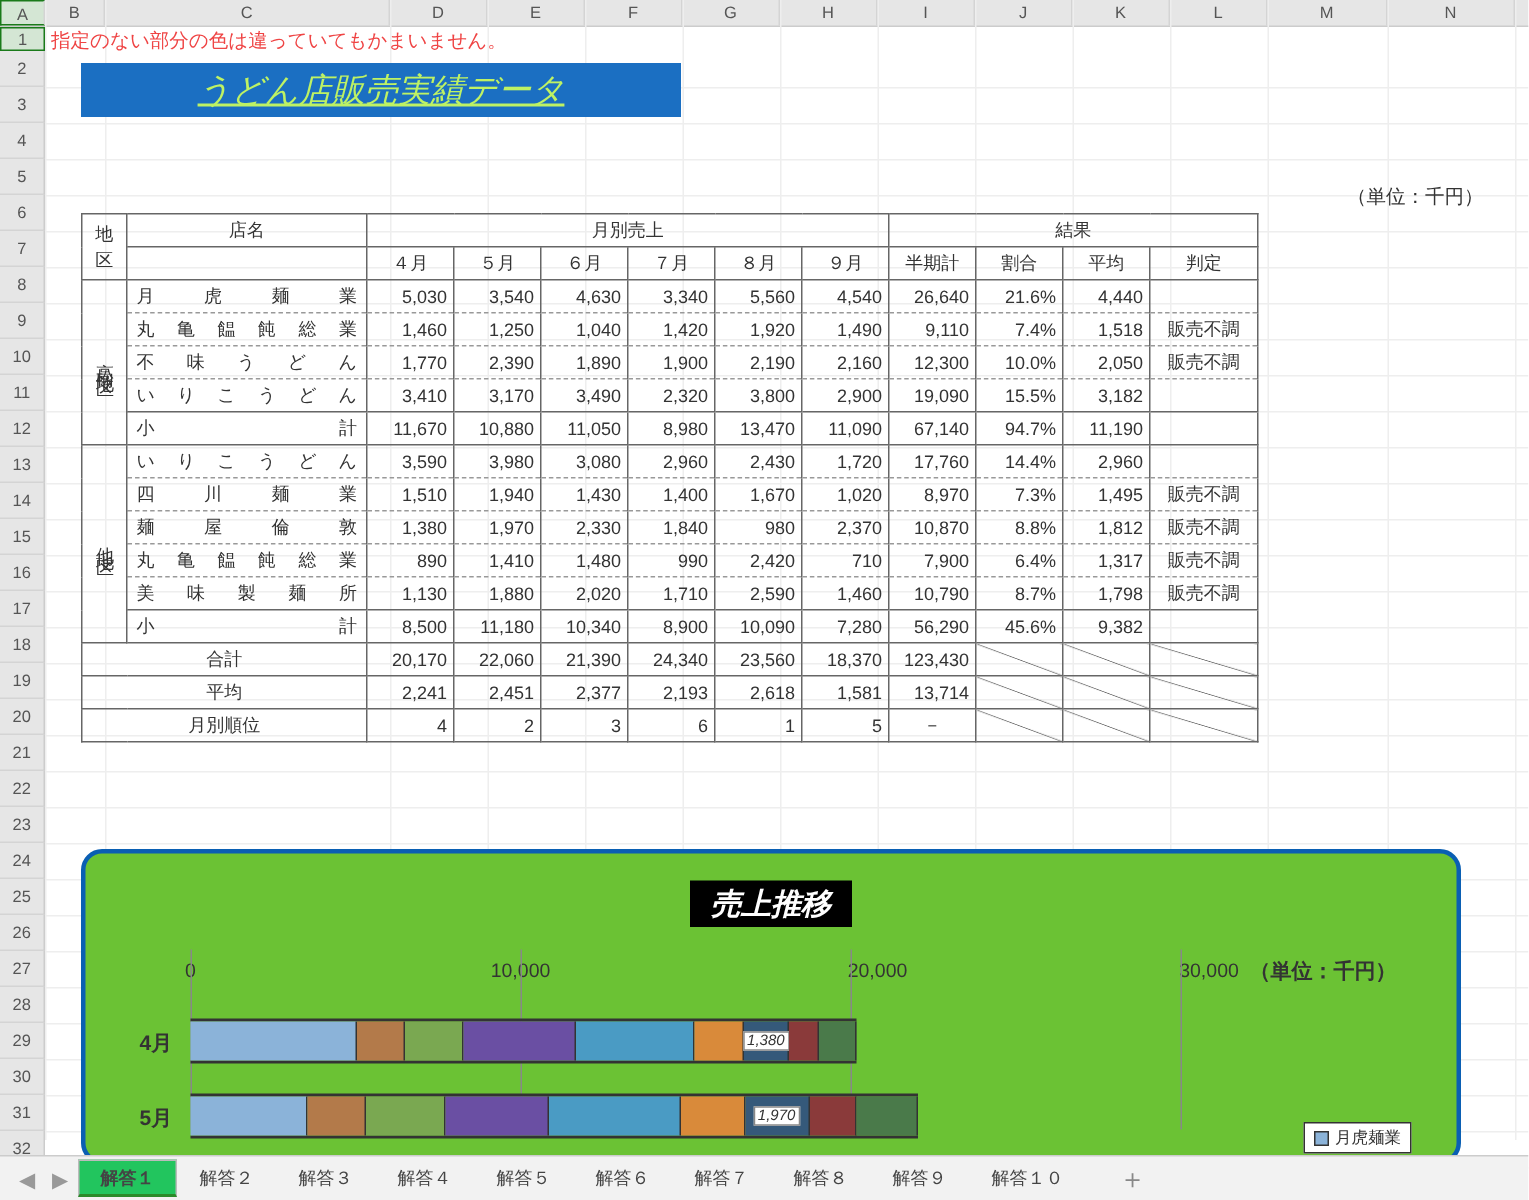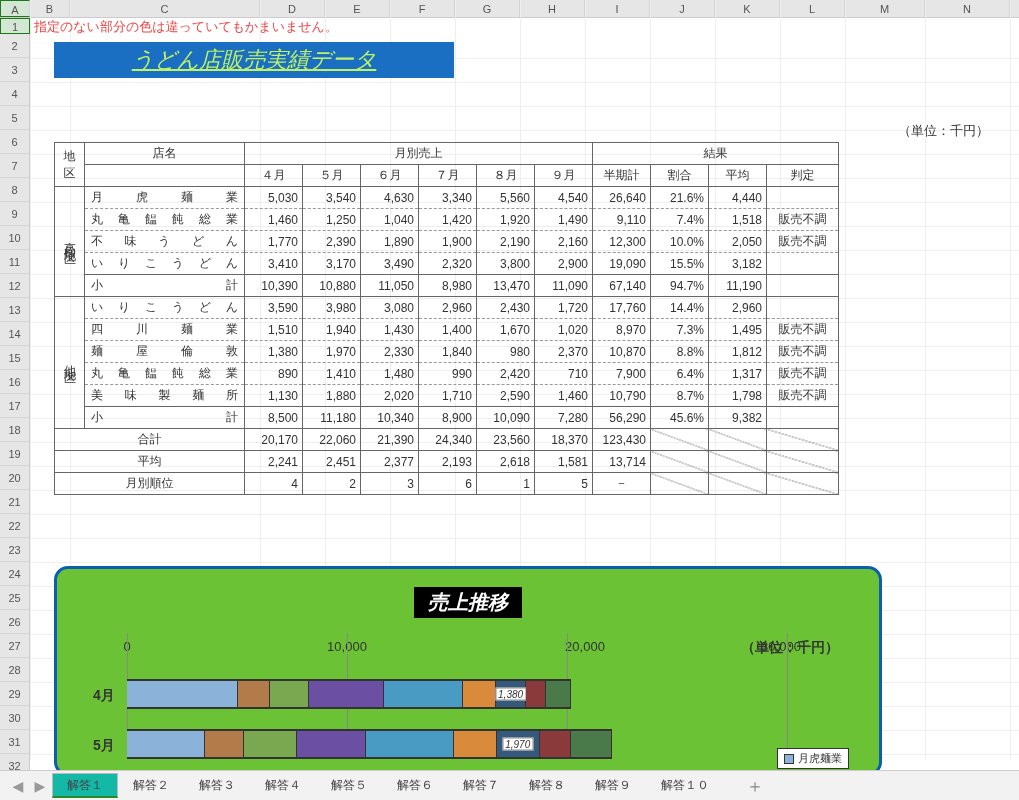--- a/index.html
+++ b/index.html
@@ -19,36 +19,36 @@
   table.data { position:absolute; left:24px; top:124px; border-collapse:collapse; }
   table.data th, table.data td { border:1px solid #666; padding:2px 4px; font-weight:normal; height:22px; min-height:22px;}
   table.data .num { text-align:right; font-family:"Arial",sans-serif;}
   table.data .ctr { text-align:center;}
   table.data .jsp { text-align:justify; text-align-last:justify; letter-spacing:0; padding:2px 6px;}
   .dashed td { border-top:1px dashed #999 !important; border-bottom:1px dashed #999 !important;}
   .dashed td:first-child{border-left:1px solid #666 !important;}
   .vtxt { writing-mode:vertical-rl; text-orientation:upright; letter-spacing:4px;}
   .diag { position:relative; background:linear-gradient(to top right, transparent calc(50% - .5px), #666, transparent calc(50% + .5px));}
   
-  .chartbox { position:absolute; left:24px; top:548px; width:828px; height:210px; background:#6bc234; border:3px solid #0a5fb3; border-radius:14px; overflow:hidden;}
+  .chartbox { position:absolute; left:24px; top:548px; width:920px; height:210px; background:#6bc234; border:3px solid #0a5fb3; border-radius:14px; overflow:hidden;}
   .charttitle { position:absolute; left:50%; transform:translateX(-50%); top:18px; background:#000; color:#fff; font-size:20px; font-weight:bold; font-style:italic; padding:2px 14px;}
   .tick { position:absolute; top:64px; width:1px; height:120px; background:#888;}
   .ticklbl { position:absolute; top:70px; font-size:13px; transform:translateX(-50%);}
   .chartunit { position:absolute; top:70px; right:40px; font-size:14px; font-weight:bold;}
   .barrow { position:absolute; left:70px; height:30px; display:flex; align-items:stretch; border-top:2px solid #333; border-bottom:2px solid #333;}
   .barseg { border-right:1px solid #333; position:relative;}
   .barlab { position:absolute; left:36px; font-size:14px; font-weight:bold;}
   .seglabel{position:absolute;left:50%;top:50%;transform:translate(-50%,-50%);font-size:10px;font-style:italic;background:#fff;padding:0 2px;border:1px solid #888;}
   .legend { position:absolute; right:30px; bottom:4px; background:#fff; border:1px solid #333; padding:2px 6px; font-size:11px; display:flex; align-items:center; gap:4px;}
   .legend .sw{width:10px;height:10px;background:#8bb3d9;border:1px solid #333;}
   
   .tabbar { position:absolute; left:0; right:0; bottom:0; height:30px; background:#f2f2f2; border-top:1px solid #ccc; display:flex; align-items:center; padding:0 8px; gap:2px;}
   .tabbar .nav{width:20px;text-align:center;color:#999;font-size:14px;cursor:default;}
   .tab { padding:4px 14px; font-size:12px; border:1px solid transparent; border-bottom:none; background:transparent; color:#444;}
-  .tab.active { background:#14b8a6; border-color:#bbb; border-bottom:2px solid #2a8a2a; font-weight:normal;}
+  .tab.active { background:#22c55e; border-color:#bbb; border-bottom:2px solid #2a8a2a; font-weight:bold;}
   .tabbar .add{margin-left:20px;font-size:18px;color:#888;}
   
   .faintgrid{position:absolute;inset:0;pointer-events:none;}
   .faintgrid .v{position:absolute;top:0;bottom:40px;width:1px;background:#eee;}
   .faintgrid .h{position:absolute;left:30px;right:0;height:1px;background:#eee;}
 </style>
 </head>
 <body>
 <div class="sheet">
 
@@ -228,21 +228,21 @@
             <td class="num">2,320</td>
             <td class="num">3,800</td>
             <td class="num">2,900</td>
             <td class="num">19,090</td>
             <td class="num">15.5%</td>
             <td class="num">3,182</td>
             <td class="ctr"></td>
           </tr>
           <tr>
             <td class="jsp">小　　　　　　計</td>
-            <td class="num">10,390</td>
+            <td class="num">11,670</td>
             <td class="num">10,880</td>
             <td class="num">11,050</td>
             <td class="num">8,980</td>
             <td class="num">13,470</td>
             <td class="num">11,090</td>
             <td class="num">67,140</td>
             <td class="num">94.7%</td>
             <td class="num">11,190</td>
             <td class="ctr"></td>
           </tr>
@@ -369,21 +369,21 @@
             <td class="diag"></td>
           </tr>
         </tbody>
   </table>
 
   <div class="chartbox">
     <div class="charttitle">売上推移</div>
     <div class="ticklbl" style="left:70px">0</div>
     <div class="ticklbl" style="left:290px">10,000</div>
     <div class="ticklbl" style="left:528px">20,000</div>
-    <div class="ticklbl" style="left:724px">30,000</div>
+    <div class="ticklbl" style="left:749px">30,000</div>
     <div class="chartunit">（単位：千円）</div>
     <div class="tick" style="left:70px"></div>
         <div class="tick" style="left:290px"></div>
         <div class="tick" style="left:510px"></div>
         <div class="tick" style="left:730px"></div>
     <div class="barlab" style="top:118px">4月</div>
     <div class="barlab" style="top:168px">5月</div>
     <div class="barrow" style="top:110px" id="bar1">
           <div class="barseg" style="width: 110.66px; background: rgb(139, 179, 217);"></div>
           <div class="barseg" style="width: 32.12px; background: rgb(179, 122, 74);"></div>

